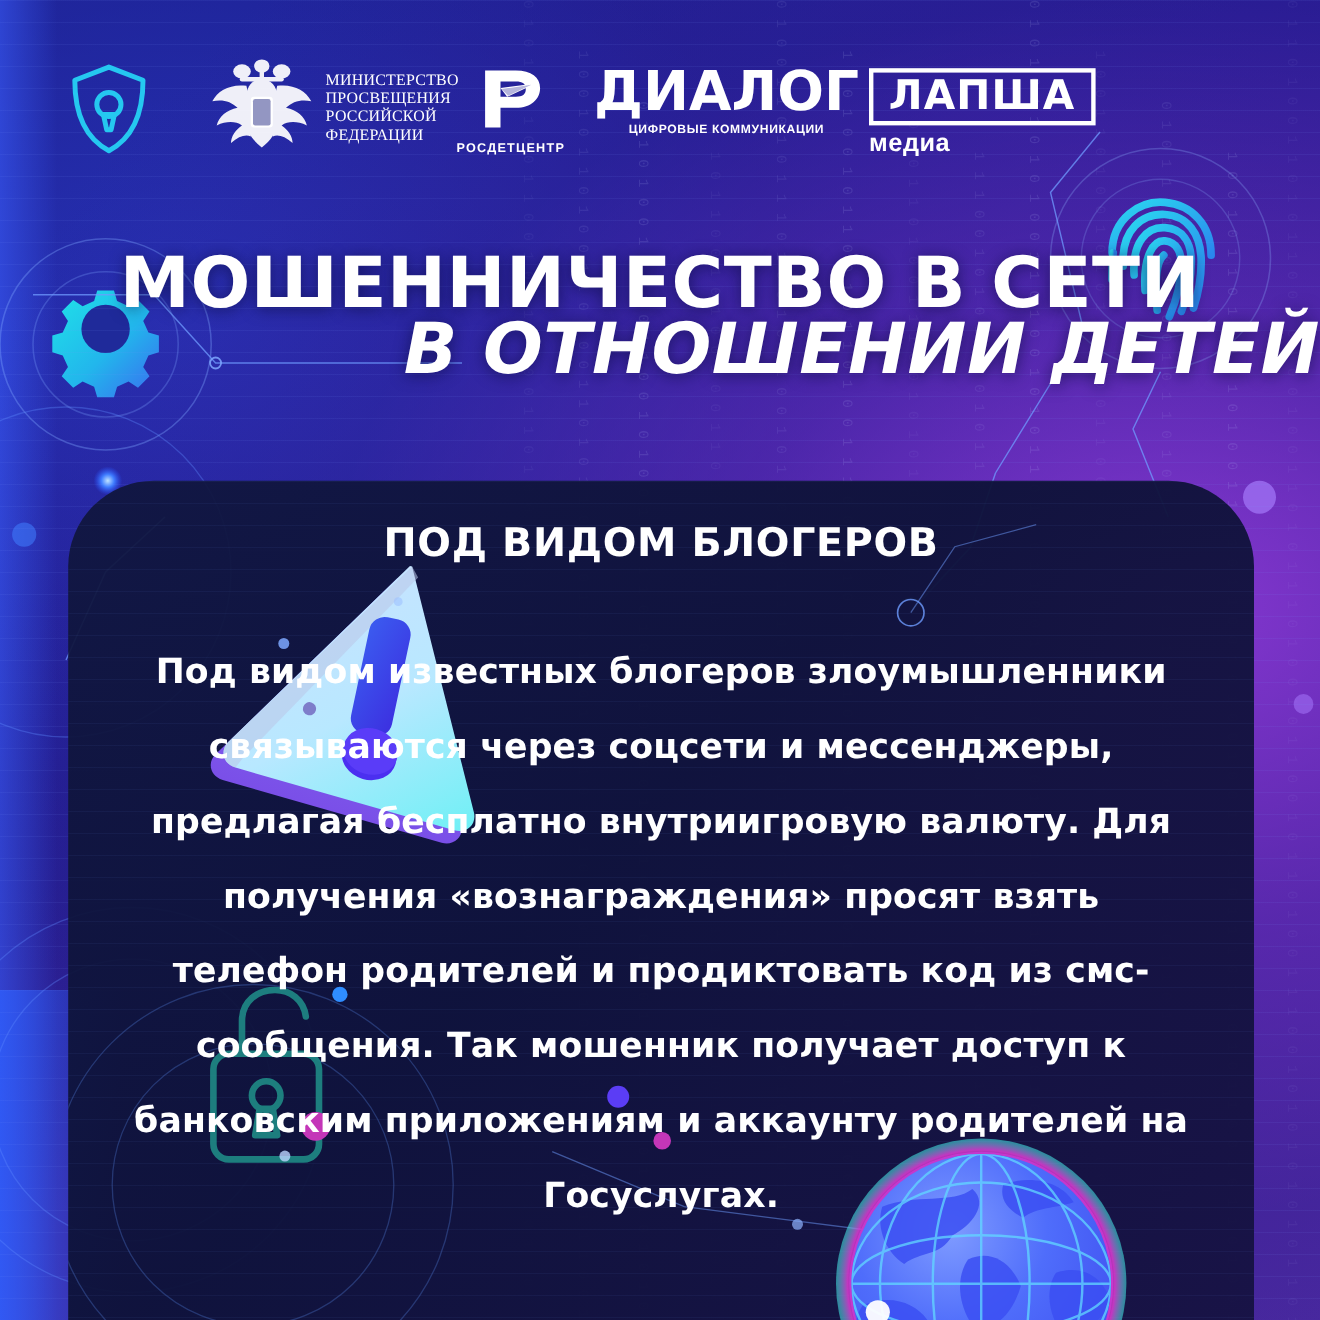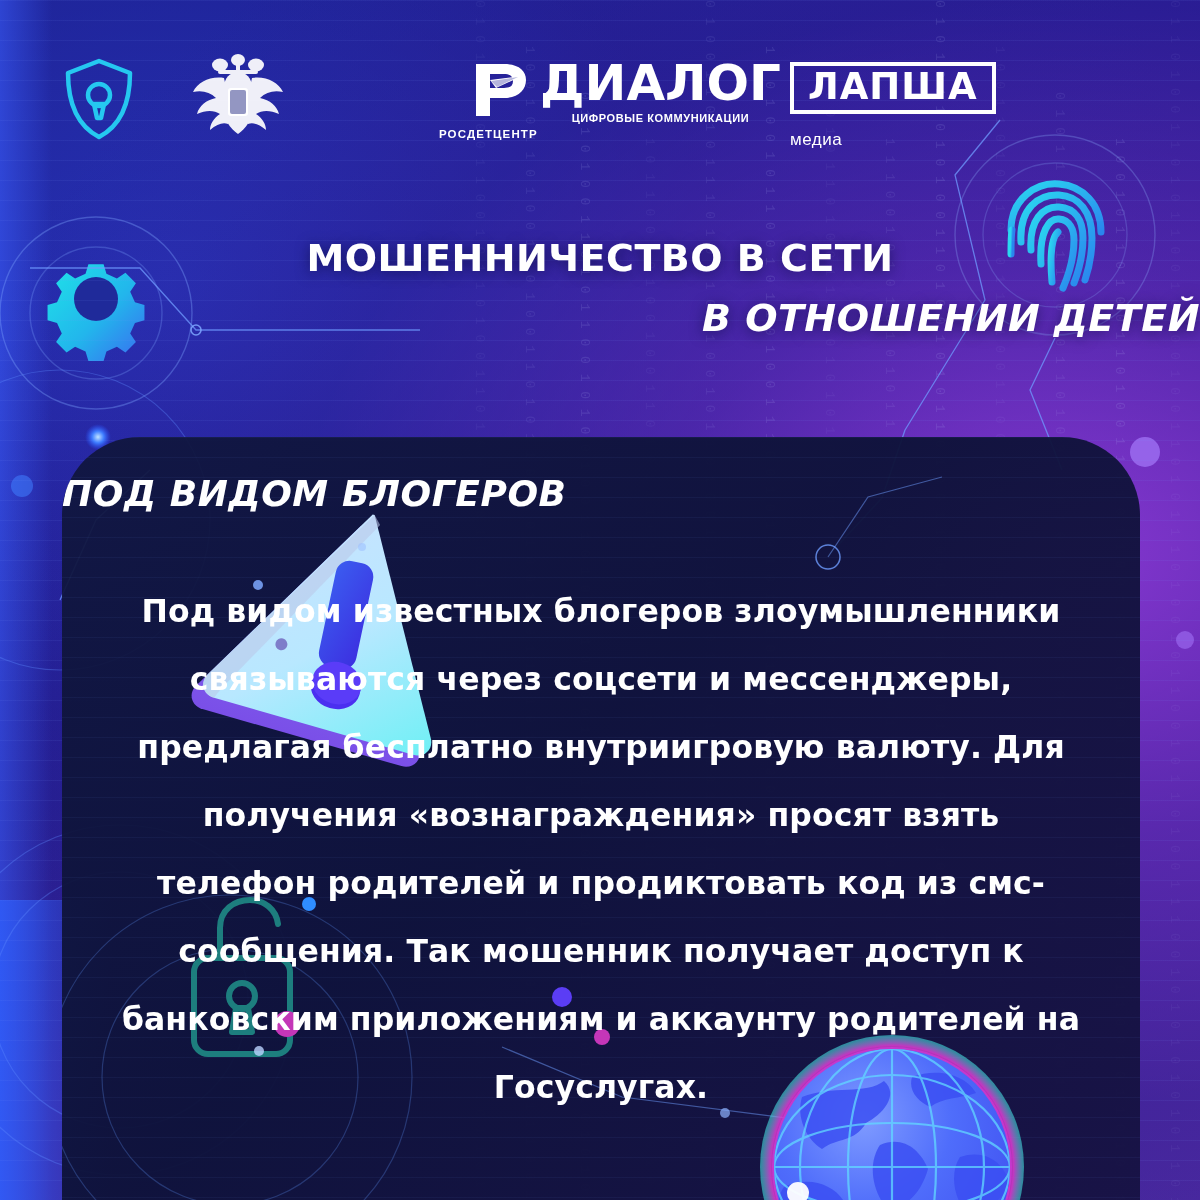--- a/index.html
+++ b/index.html
@@ -63,49 +63,49 @@
     position:absolute; top:48px; left:0; width:1200px; height:100px;
     display:flex; align-items:center; z-index:12;
   }
   .logo-shield { position:absolute; left:62px; top:8px; }
   .logo-gerb   { position:absolute; left:190px; top:0px; display:flex; align-items:center; gap:10px; }
   .gerb-text {
     color:#ffffff; font-family:"Liberation Serif", serif;
     font-size:14.5px; line-height:16.5px; letter-spacing:0.2px;
     text-transform:uppercase; white-space:pre-line; padding-top:4px;
   }
-  .logo-rdc { position:absolute; left:415px; top:10px; text-align:right;margin-left:24px; }
+  .logo-rdc { position:absolute; left:415px; top:10px; text-align:center; }
   .rdc-name {
     color:#fff; font-size:11.5px; font-weight:bold; letter-spacing:1.1px; margin-top:2px;
   }
   .logo-dialog { position:absolute; left:540px; top:10px; text-align:center; }
   .dialog-word {
     color:#fff; font-size:50px; font-weight:bold; letter-spacing:0px;
     line-height:50px; font-family:"DejaVu Sans", sans-serif;
   }
   .dialog-sub {
     color:#fff; font-size:11px; font-weight:bold; letter-spacing:0.6px; margin-top:4px;
   }
   .logo-lapsha { position:absolute; left:790px; top:14px; }
   .lapsha-box {
     border:4px solid #fff; padding:2px 14px 4px 14px;
   }
   .lapsha-word {
     color:#fff; font-size:37px; font-weight:bold; letter-spacing:1px; line-height:38px;
     font-family:"DejaVu Sans", sans-serif;
   }
   .lapsha-sub {
-    color:#fff; font-size:17px; font-weight:normal; margin-top:16px; letter-spacing:0.5px;
+    color:#fff; font-size:23px; font-weight:bold; margin-top:2px; letter-spacing:0.5px;
   }
 
   
   .title {
     position:absolute; top:228px; left:0; width:1200px; z-index:12;
     text-align:center; color:#fff;
-    font-size:38px; font-weight:bold; line-height:60px;
+    font-size:64px; font-weight:bold; line-height:60px;
     letter-spacing:0.5px;
     text-shadow:0 2px 14px rgba(10,10,60,0.6);
     font-family:"DejaVu Sans", sans-serif;
   }
   .title .l2 { font-style:italic;text-align:right; }
 
   
   .card {
     position:absolute; left:62px; top:437px; width:1078px; height:763px;
     background:linear-gradient(135deg, rgba(16,22,62,0.93) 0%, rgba(13,18,56,0.95) 45%, rgba(22,18,66,0.95) 100%);
@@ -115,23 +115,23 @@
   }
   .card-scan {
     position:absolute; inset:0;
     background:repeating-linear-gradient(to bottom,
       rgba(110,150,255,0.06) 0px,
       rgba(110,150,255,0.06) 1px,
       rgba(0,0,0,0) 1px,
       rgba(0,0,0,0) 20px);
   }
   .card-head {
-    position:absolute; top:36px; left:0; width:1078px; 
+    position:absolute; top:36px; left:0; width:1078px; text-align:center;
     color:#fff; font-size:36px; font-weight:bold; letter-spacing:0.6px;
-    font-family:"DejaVu Sans", sans-serif; z-index:3;font-style:italic;
+    font-family:"DejaVu Sans", sans-serif; z-index:3;
   }
   .card-body {
     position:absolute; top:140px; left:58px; width:962px; text-align:center;
     color:#fff; font-size:31.5px; font-weight:bold; line-height:68px;
     letter-spacing:0.1px; z-index:3;
     font-family:"DejaVu Sans", sans-serif;
   }
 
   .cdeco { position:absolute; inset:0; z-index:2; pointer-events:none; }
 </style>
@@ -251,20 +251,24 @@
           <ellipse cx="66" cy="17" rx="8" ry="6.5"></ellipse>
           <rect x="46" y="16" width="4" height="8"></rect>
           <rect x="28" y="22" width="40" height="4" rx="2"></rect>
           <path d="M48 24 C40 24 34 30 34 40 L34 62 C34 72 40 80 48 86 C56 80 62 72 62 62 L62 40 C62 30 56 24 48 24 Z"></path>
           <path d="M34 30 C20 28 8 34 3 44 C12 42 20 44 26 50 C16 52 9 58 7 66 C16 62 24 62 30 66 C24 70 20 76 20 82 C27 76 33 74 38 76 L38 48 Z"></path>
           <path d="M62 30 C76 28 88 34 93 44 C84 42 76 44 70 50 C80 52 87 58 89 66 C80 62 72 62 66 66 C72 70 76 76 76 82 C69 76 63 74 58 76 L58 48 Z"></path>
         </g>
         <rect x="38" y="40" width="20" height="28" rx="3" fill="#ffffff"></rect>
         <rect x="40" y="42" width="16" height="24" rx="2" fill="#3a3f8f" opacity="0.55"></rect>
       </svg>
+      <div class="gerb-text">МИНИСТЕРСТВО
+ПРОСВЕЩЕНИЯ
+РОССИЙСКОЙ
+ФЕДЕРАЦИИ</div>
     </div>
 
     <div class="logo-rdc">
       <svg width="78" height="64" viewBox="0 0 78 64">
         <path d="M16 6 L16 58 L30 58 L30 40 L44 40 C58 40 66 32 66 22 C66 12 58 6 44 6 Z
                  M30 16 L44 16 C50 16 53 18 53 23 C53 28 50 30 44 30 L30 30 Z" fill="#ffffff"></path>
         <path d="M30 22 L62 18 L36 30 Z" fill="#ffffff"></path>
         <path d="M31 23 L58 19 L37 29 Z" fill="#2a2a9c" opacity="0.35"></path>
       </svg>
       <div class="rdc-name">РОСДЕТЦЕНТР</div>

